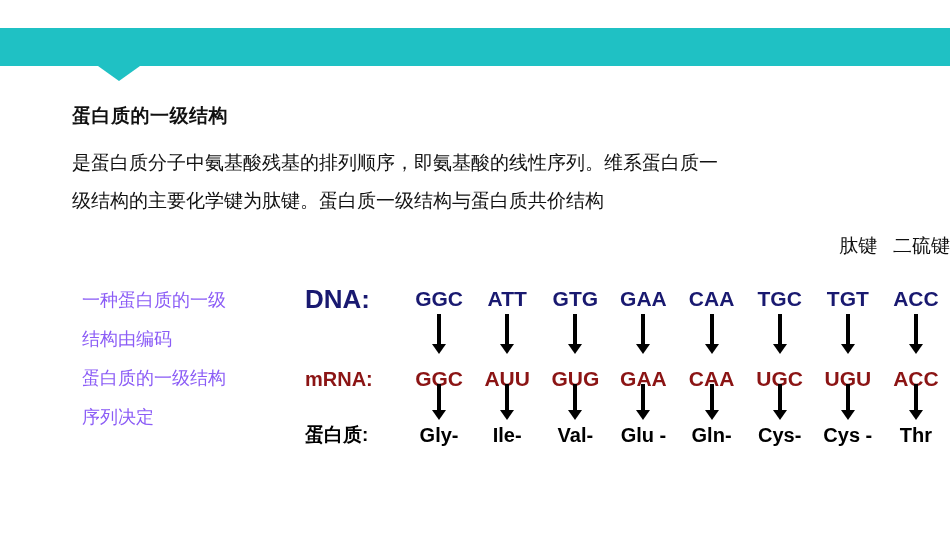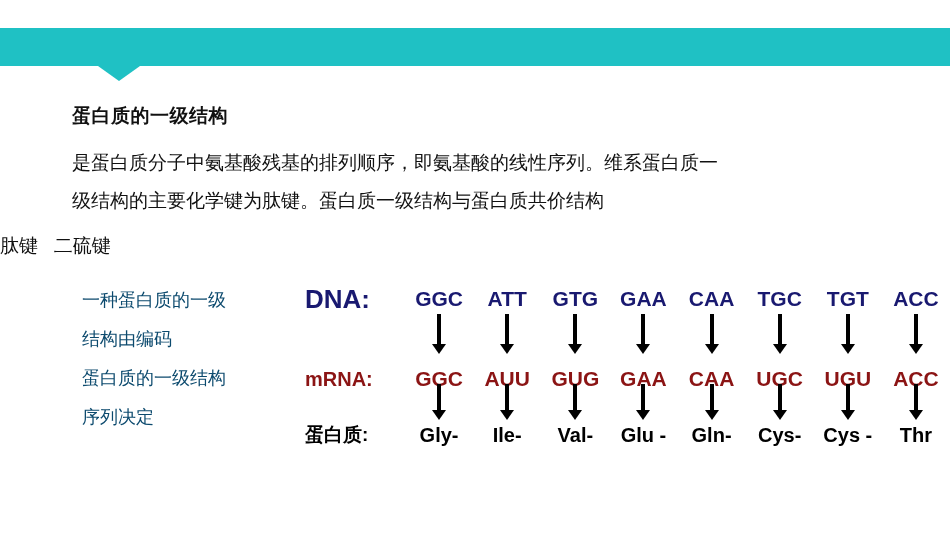--- a/index.html
+++ b/index.html
@@ -63,34 +63,34 @@
   }
   .para-line {
     white-space: nowrap;
   }
 
   .bonds-line {
     position: absolute;
     left: 0;
     top: 233px;
     width: 950px;
-    text-align: left;
+    text-align: right;
     font-size: 19px;
     color: #111111;
     white-space: pre;
   }
 
   
   .side-note {
     position: absolute;
     left: 82px;
     top: 281px;
     width: 215px;
     font-size: 18px;
-    color: #0c4a6e;
+    color: #8b5cf6;
     line-height: 39px;
   }
   .side-note-line {
     white-space: nowrap;
   }
 
   
   .diagram {
     position: absolute;
     left: 305px;

